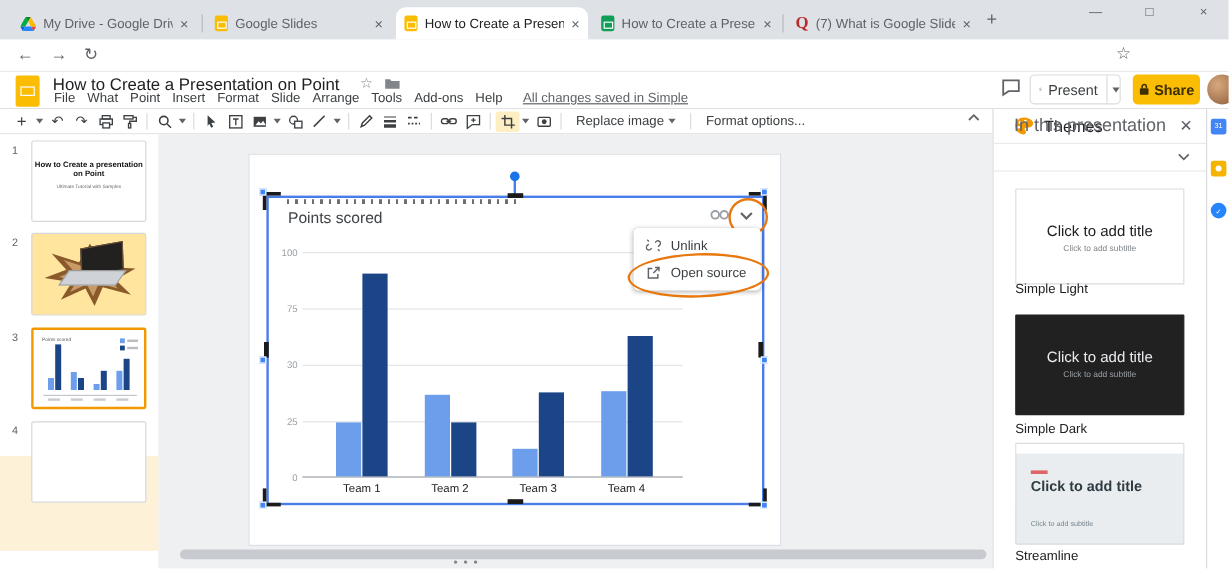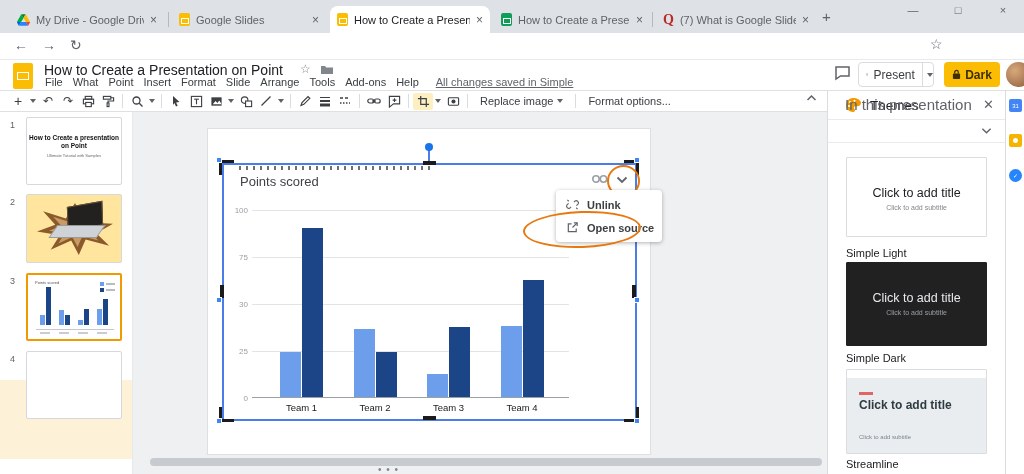--- a/index.html
+++ b/index.html
@@ -95,22 +95,22 @@
   .hndl-blue{position:absolute;width:6px;height:6px;background:#4285f4;border:1px solid #fff;box-sizing:border-box;}
   .brk{position:absolute;width:12px;height:12px;border:0 solid #1b1b1b;}
   .midh{position:absolute;background:#1b1b1b;}
   #rotline{position:absolute;left:428px;top:149px;width:2px;height:15px;background:#4b7de8;}
   #rotdot{position:absolute;left:425px;top:143px;width:8px;height:8px;border-radius:50%;background:#1a73e8;}
 
   
   #linkico{position:absolute;left:591px;top:173px;}
   #chevbtn{position:absolute;left:613px;top:171px;width:18px;height:18px;display:flex;align-items:center;justify-content:center;}
   .orangering{position:absolute;border:2.5px solid #e8770e;border-radius:50%;}
-  #chartmenu{position:absolute;left:556px;top:190px;width:106px;background:#fff;border-radius:4px;
-             box-shadow:0 1px 4px rgba(0,0,0,.3);padding:3px 0;font-weight:bold;}
+  #chartmenu{position:absolute;left:528px;top:190px;width:106px;background:#fff;border-radius:4px;
+             box-shadow:0 1px 4px rgba(0,0,0,.3);padding:3px 0;}
   .cm-item{height:23px;display:flex;align-items:center;gap:8px;padding-left:10px;font-size:11px;color:#3c4043;}
 
   
   #themespanel{position:absolute;left:827px;top:91px;width:178px;height:383px;background:#fff;
                border-left:1px solid #dadce0;box-sizing:border-box;}
   #themeshead{position:absolute;left:0;top:0;width:100%;height:29px;border-bottom:1px solid #e8eaed;box-sizing:border-box;}
   #themestitle{position:absolute;left:42px;top:7px;font-size:13.5px;color:#202124;}
   #themesclose{position:absolute;left:155px;top:6px;font-size:13px;color:#5f6368;}
   #sectionrow{position:absolute;left:0;top:29px;width:100%;height:23px;border-bottom:1px solid #e8eaed;box-sizing:border-box;}
   #sectionlabel{position:absolute;left:17px;top:5px;font-size:15px;color:#5f6368;}
@@ -254,21 +254,21 @@
       </svg>
     <span>Present</span>
     <span style="width:1px;height:24px;background:#dadce0;margin-left:7px;"></span>
     <span class="caret" style="margin-left:5px;"></span>
   </div>
   <div id="sharebtn">
     <svg width="9" height="11" viewBox="0 0 10 12">
         <rect x="1" y="5" width="8" height="6" rx="1" fill="#3c2f00"></rect>
         <path d="M3 5V3.5a2 2 0 0 1 4 0V5" fill="none" stroke="#3c2f00" stroke-width="1.4"></path>
       </svg>
-    <span>Dark</span>
+    <span>Share</span>
   </div>
   <span class="avatar abs" style="left:1006px;top:62px;width:25px;height:25px;"></span>
 
   <div id="toolbar">
     <span class="tb" style="font-size:14px;">+</span>
     <span class="tb" style="width:10px;">
         <span class="caret"></span>
       </span>
     <span class="tb">↶</span>
     <span class="tb">↷</span>
@@ -594,21 +594,21 @@
     <div id="sectionrow"></div>
     <div id="sectionlabel">In this presentation</div>
     <svg class="abs" style="left:153px;top:36px;" width="11" height="8" viewBox="0 0 12 8">
         <polyline points="1.5,1.5 6,6 10.5,1.5" fill="none" stroke="#5f6368" stroke-width="1.5"></polyline>
       </svg>
     <div id="themecards">
         <div class="theme-card light" style="top: 66px; height: 80px;">
           <div class="tc-title">Click to add title</div>
           <div class="tc-sub">Click to add subtitle</div>
         </div>
-        <div class="tc-label" style="top: 156px; text-align: center;">Simple Light</div>
+        <div class="tc-label" style="top: 144px; text-align: center;">Simple Light</div>
         <div class="theme-card dark" style="top: 171px; height: 84px;">
           <div class="tc-title">Click to add title</div>
           <div class="tc-sub">Click to add subtitle</div>
         </div>
         <div class="tc-label" style="top: 261px;">Simple Dark</div>
         <div class="theme-card streamline" style="top: 278px; height: 85px;">
           <div style="position: absolute; left: 0px; top: 0px; width: 100%; height: 8px; background: rgb(255, 255, 255);"></div>
           <div style="position: absolute; left: 12px; top: 22px; width: 14px; height: 2.5px; background: rgb(224, 102, 102);"></div>
           <div class="tc-title">Click to add title</div>
           <div class="tc-sub">Click to add subtitle</div>

